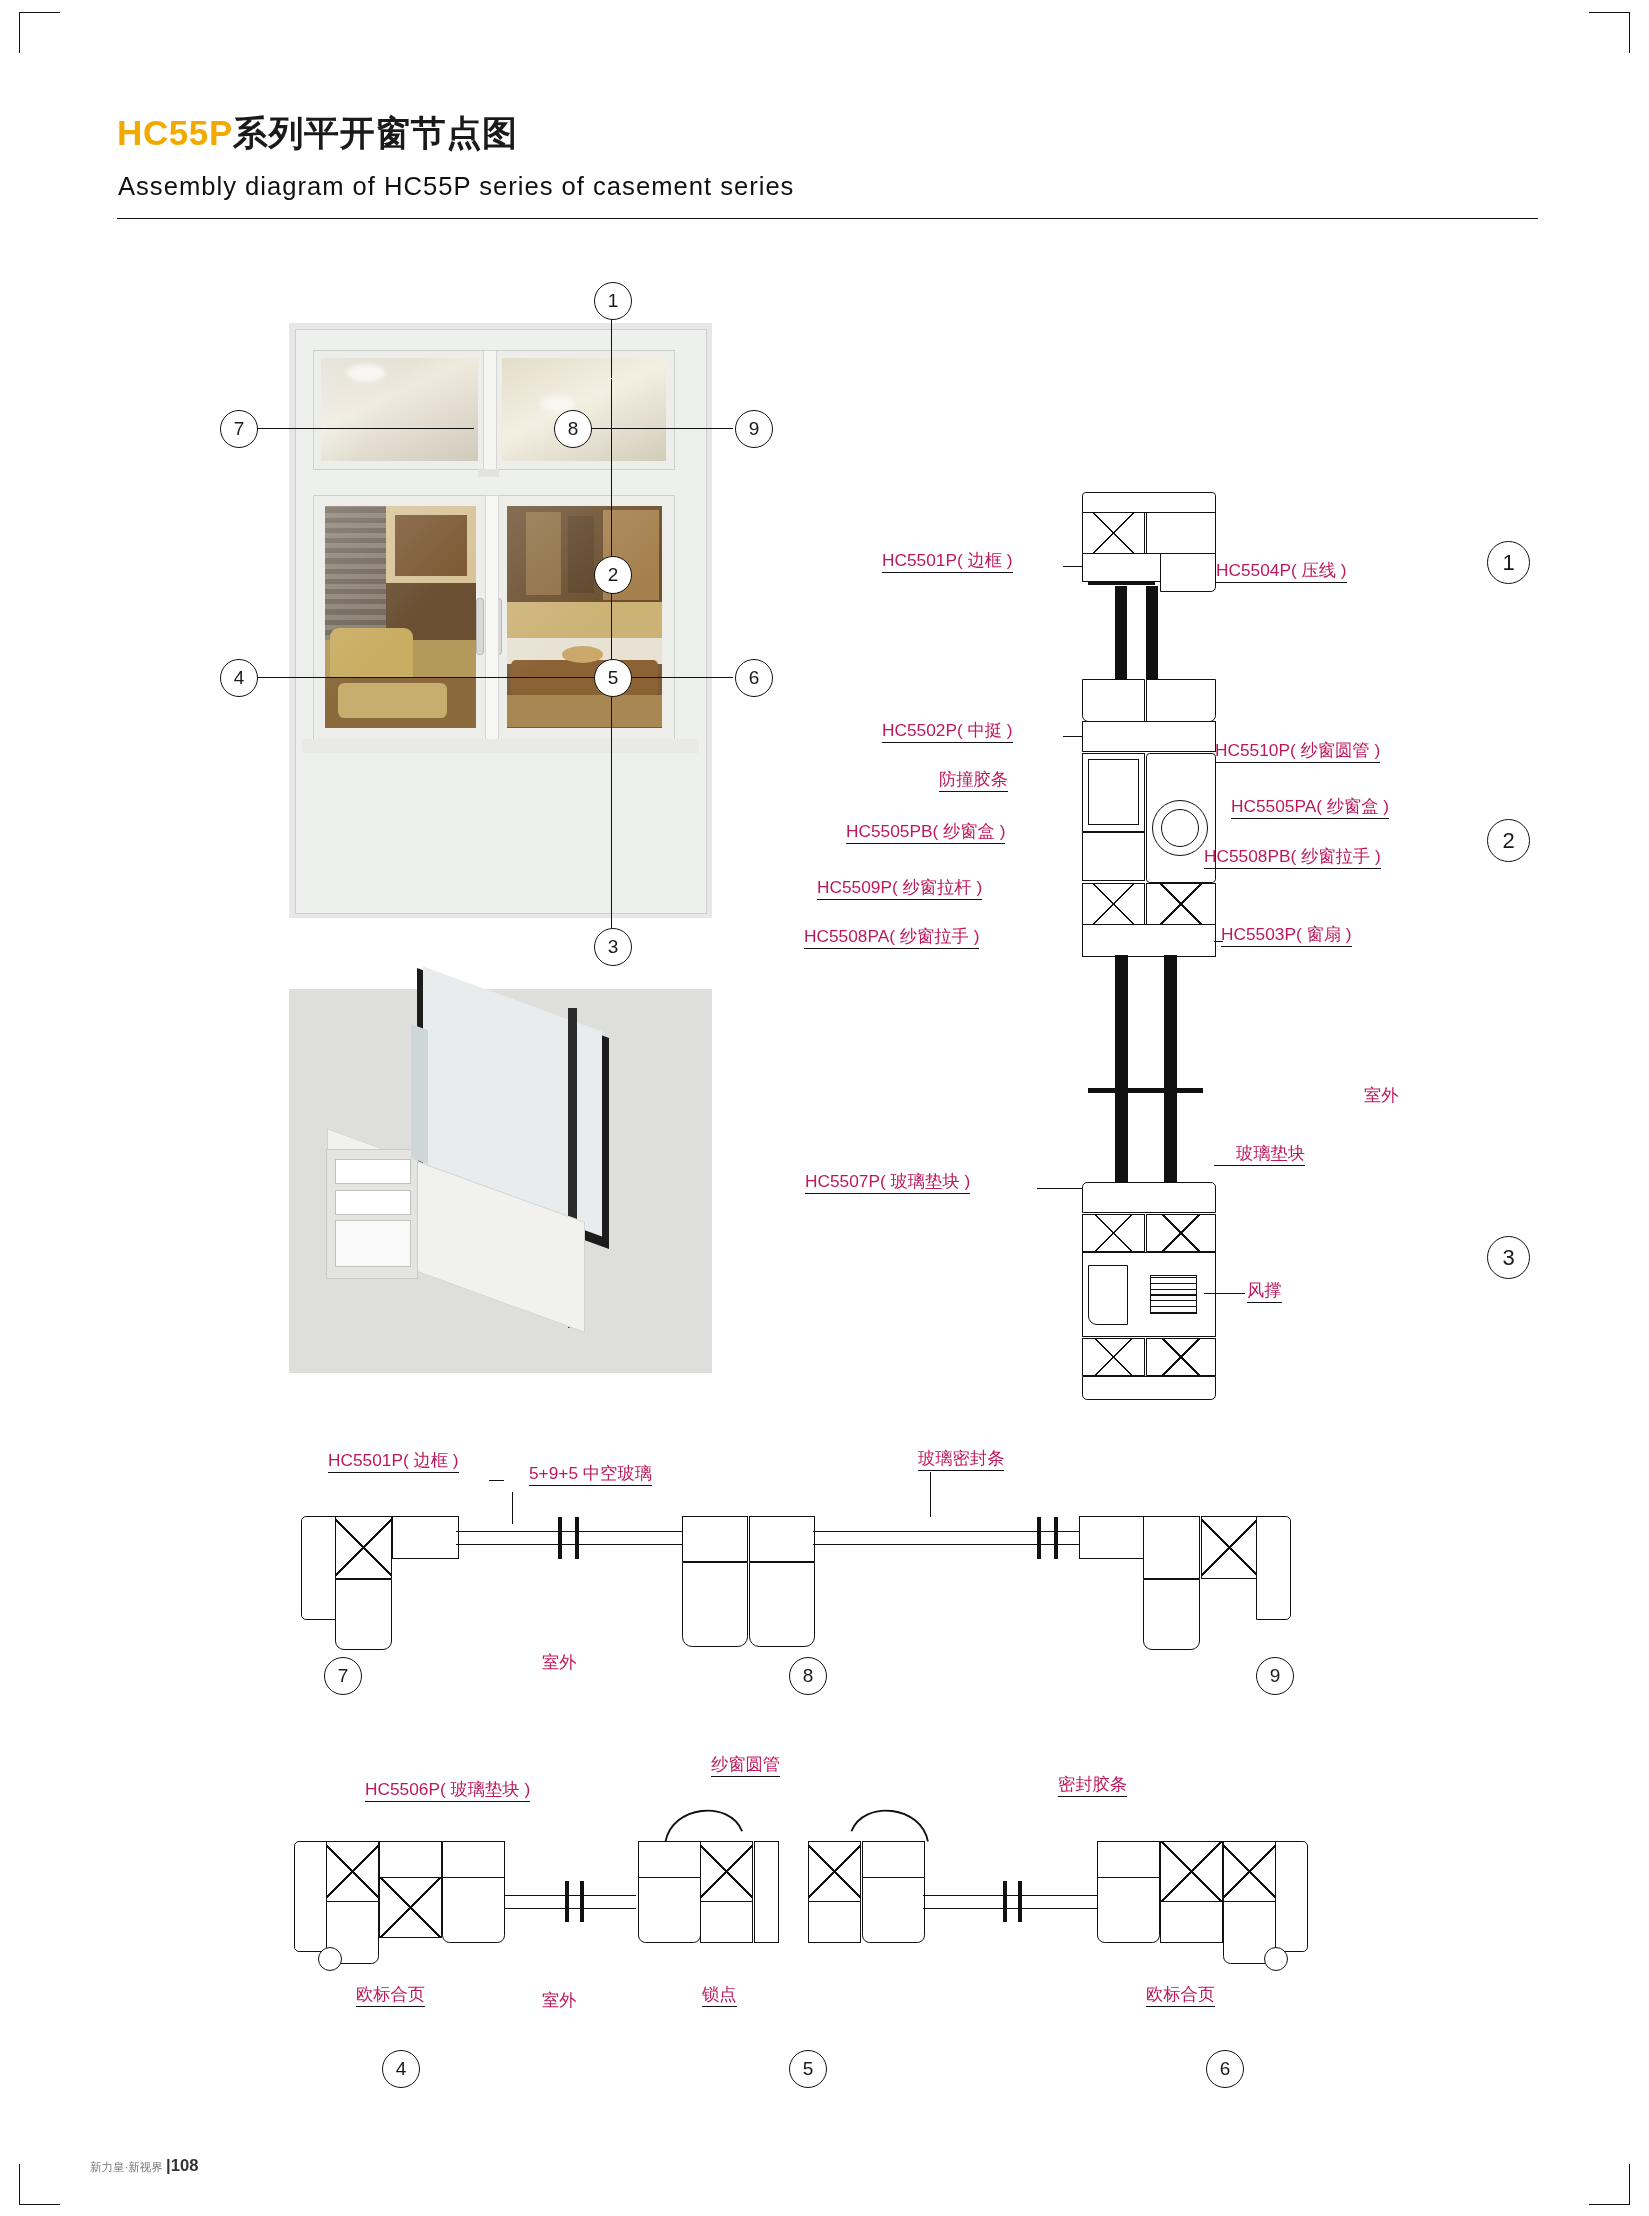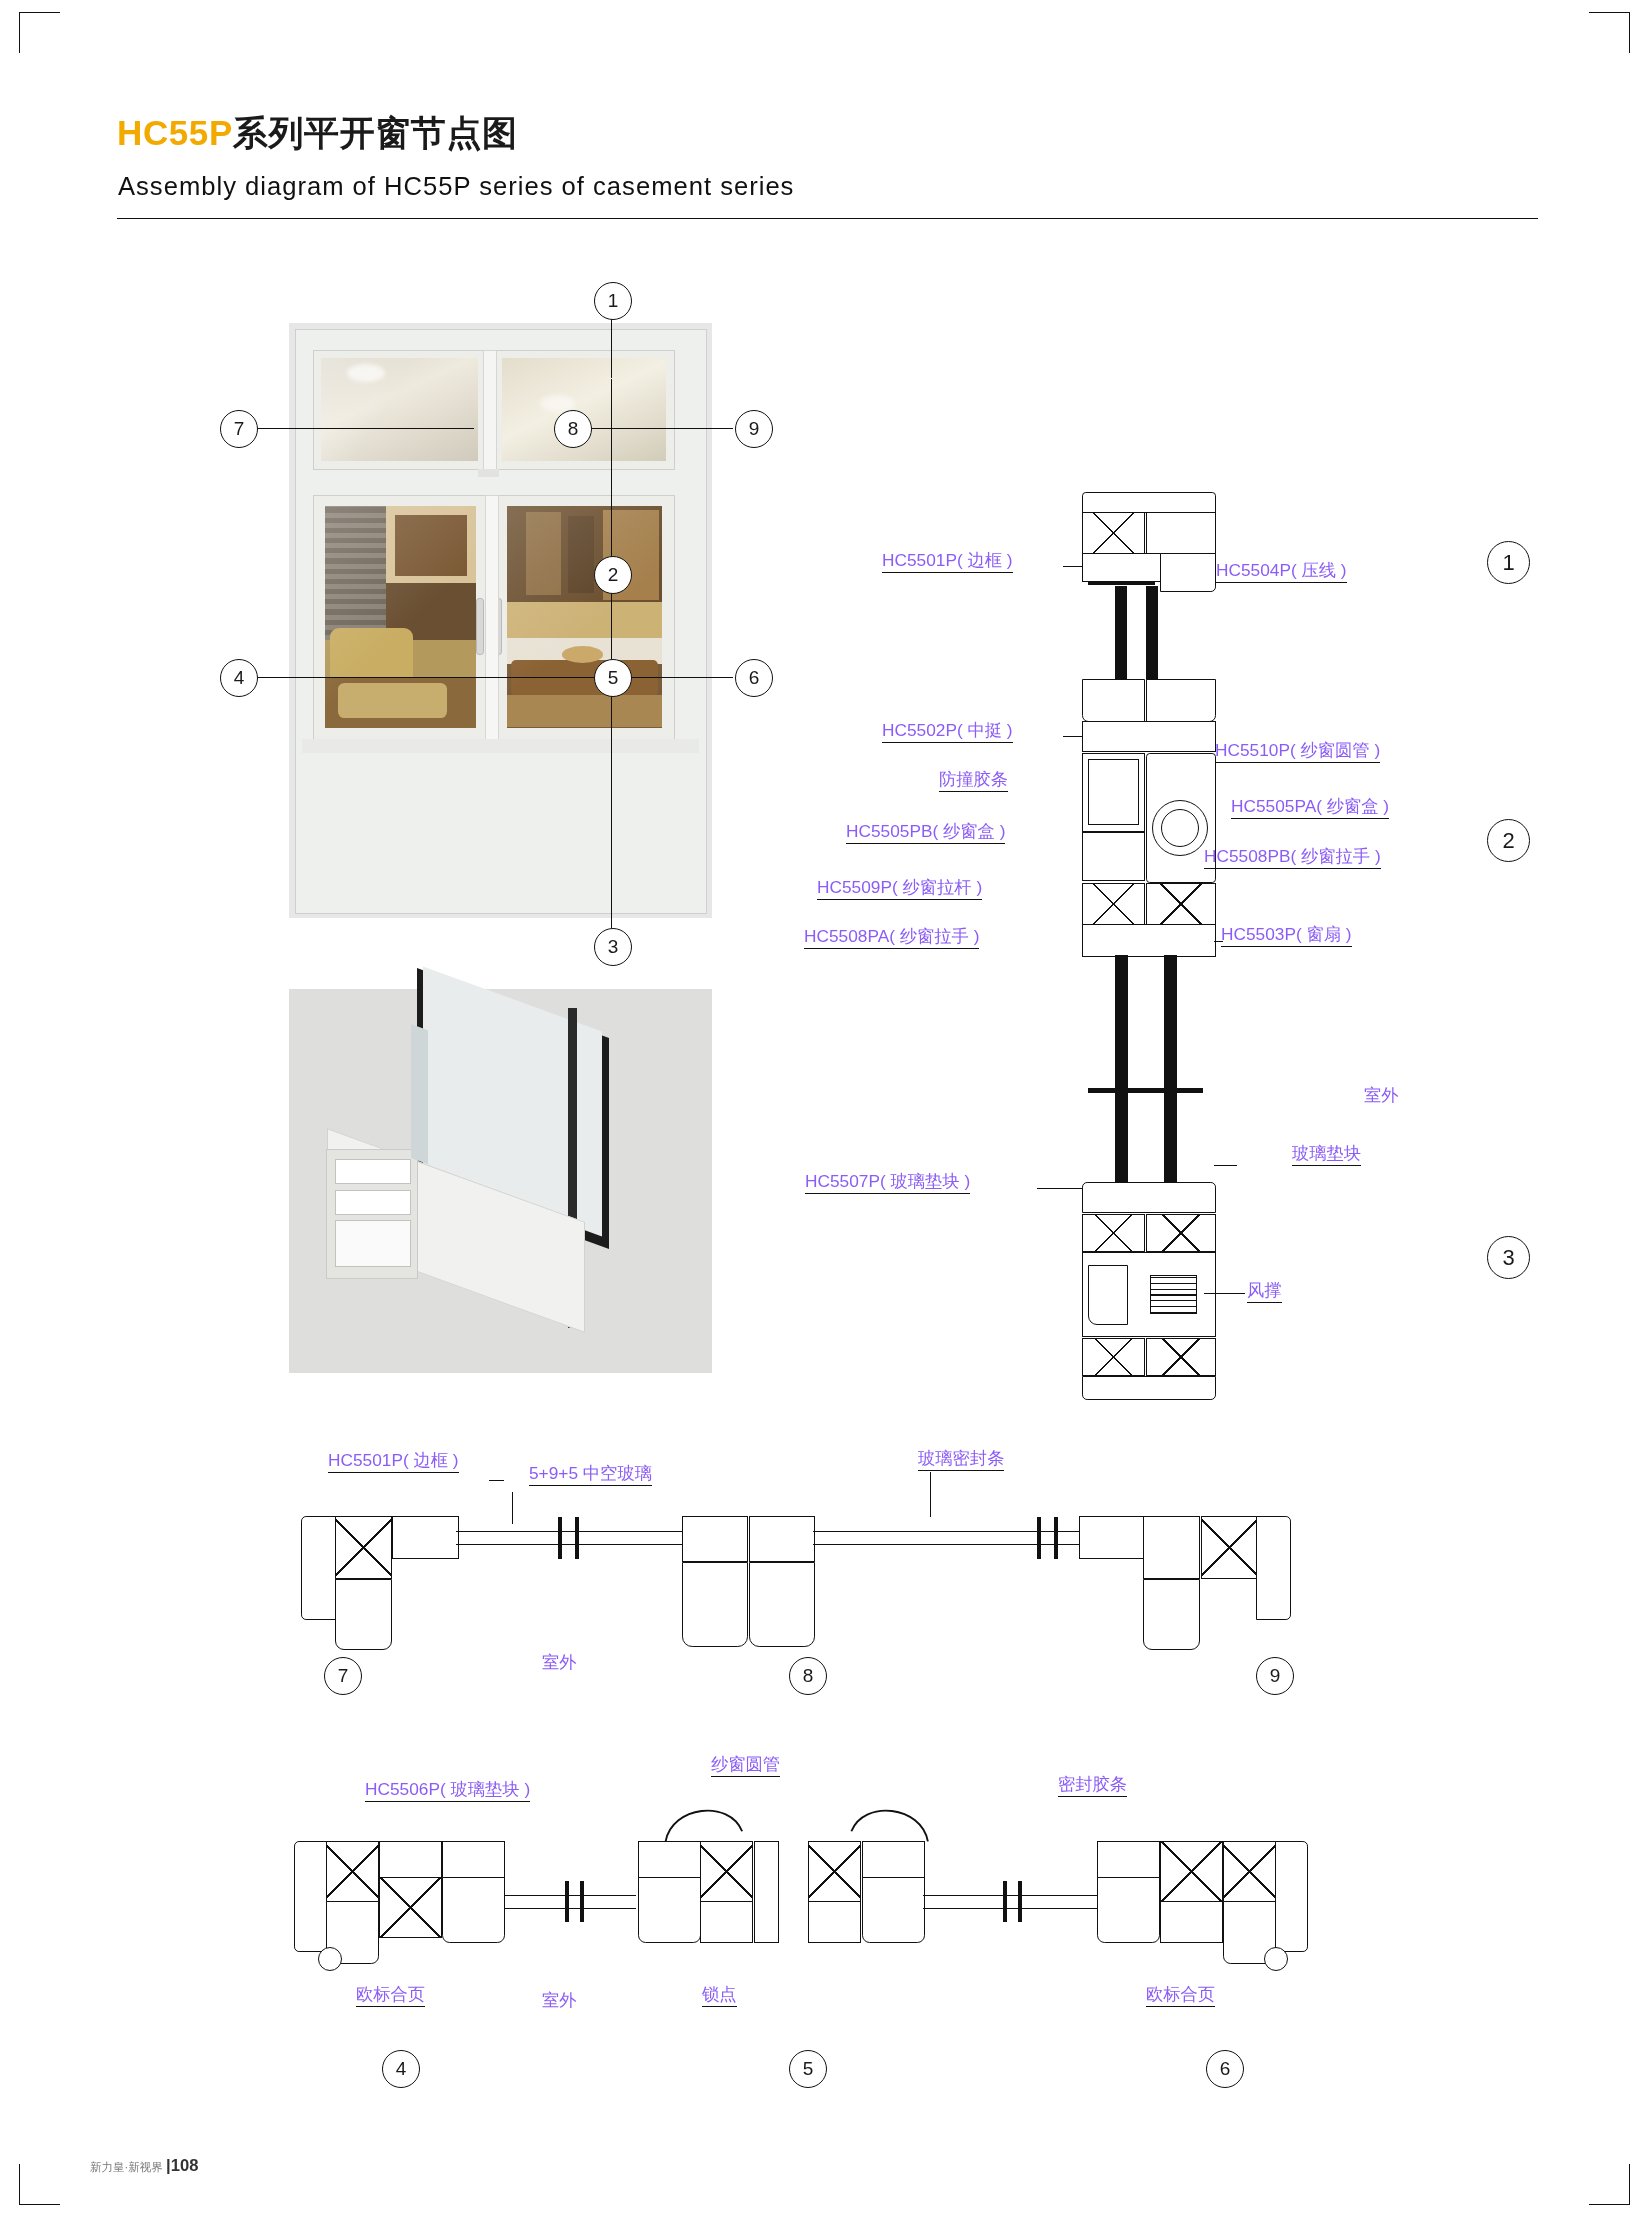--- a/index.html
+++ b/index.html
@@ -17,21 +17,21 @@
   #title-cn .code{color:#f2a900;}
   #title-en{position:absolute;left:118px;top:172px;font-size:25.6px;letter-spacing:1px;color:#111;white-space:nowrap;font-weight:400;}
   #title-rule{position:absolute;left:117px;top:218px;width:1421px;height:1.3px;background:#111;}
 
   
   .cnum{position:absolute;width:36px;height:36px;border:1.3px solid #111;border-radius:50%;
         display:flex;align-items:center;justify-content:center;font-size:19px;background:#fff;z-index:6;}
   .cnum.big{width:41px;height:41px;font-size:22px;}
   .lead{position:absolute;background:#111;height:0.6px;z-index:2;}
   .leadv{position:absolute;background:#111;width:0.6px;z-index:2;}
-  .lbl{position:absolute;font-size:17.3px;white-space:nowrap;z-index:7;color:#8b5cf6;}
+  .lbl{position:absolute;font-size:17.3px;white-space:nowrap;z-index:7;color:#be185d;}
   .lbl .ul{border-bottom:0.6px solid #111;padding-bottom:1.9px;}
 
   
   #win-photo{position:absolute;left:289px;top:323px;width:423px;height:595px;background:#e6e7e6;}
   .wf{position:absolute;background:#f2f2f0;border:0.6px solid #cfcfcd;}
   .glass{position:absolute;overflow:hidden;}
   .handle{position:absolute;width:5.8px;height:55px;background:#d8d8d6;border:0.6px solid #b9b9b7;border-radius:3.2px;}
 
   
   #corner-photo{position:absolute;left:289px;top:989px;width:423px;height:384px;background:#dededc;}
@@ -231,21 +231,21 @@
   <div style="position:absolute;left:1150px;top:1275px;width:45px;height:37px;border:1.3px solid #111;background:repeating-linear-gradient(0deg,#111 0 1.3px,#fff 1.3px 5.8px);"></div>
   <div class="hatch" style="left:1082px;top:1338px;width:61px;height:36px;"></div>
   <div class="hatch" style="left:1146px;top:1338px;width:68px;height:36px;"></div>
   <div class="al" style="left:1082px;top:1376px;width:132px;height:22px;border-radius:0 0 5.1px 5.1px;"></div>
 </div>
 <div class="lbl" style="left:805px;top:1169px;">
   <span class="ul">HC5507P( 玻璃垫块 )</span>
 </div>
 <div class="lead" style="left:1037px;top:1188px;width:45px;"></div>
 <div class="lbl" style="left:1364px;top:1083px;">室外</div>
-<div class="lbl" style="left:1292px;top:1141px;text-align:center;">
+<div class="lbl" style="left:1236px;top:1141px;text-align:center;">
   <span class="ul">玻璃垫块</span>
 </div>
 <div class="lead" style="left:1214px;top:1165px;width:23px;"></div>
 <div class="lbl" style="left:1247px;top:1278px;">
   <span class="ul">风撑</span>
 </div>
 <div class="lead" style="left:1204px;top:1293px;width:41px;"></div>
 
 <div class="lbl" style="left:328px;top:1448px;">
   <span class="ul">HC5501P( 边框 )</span>

